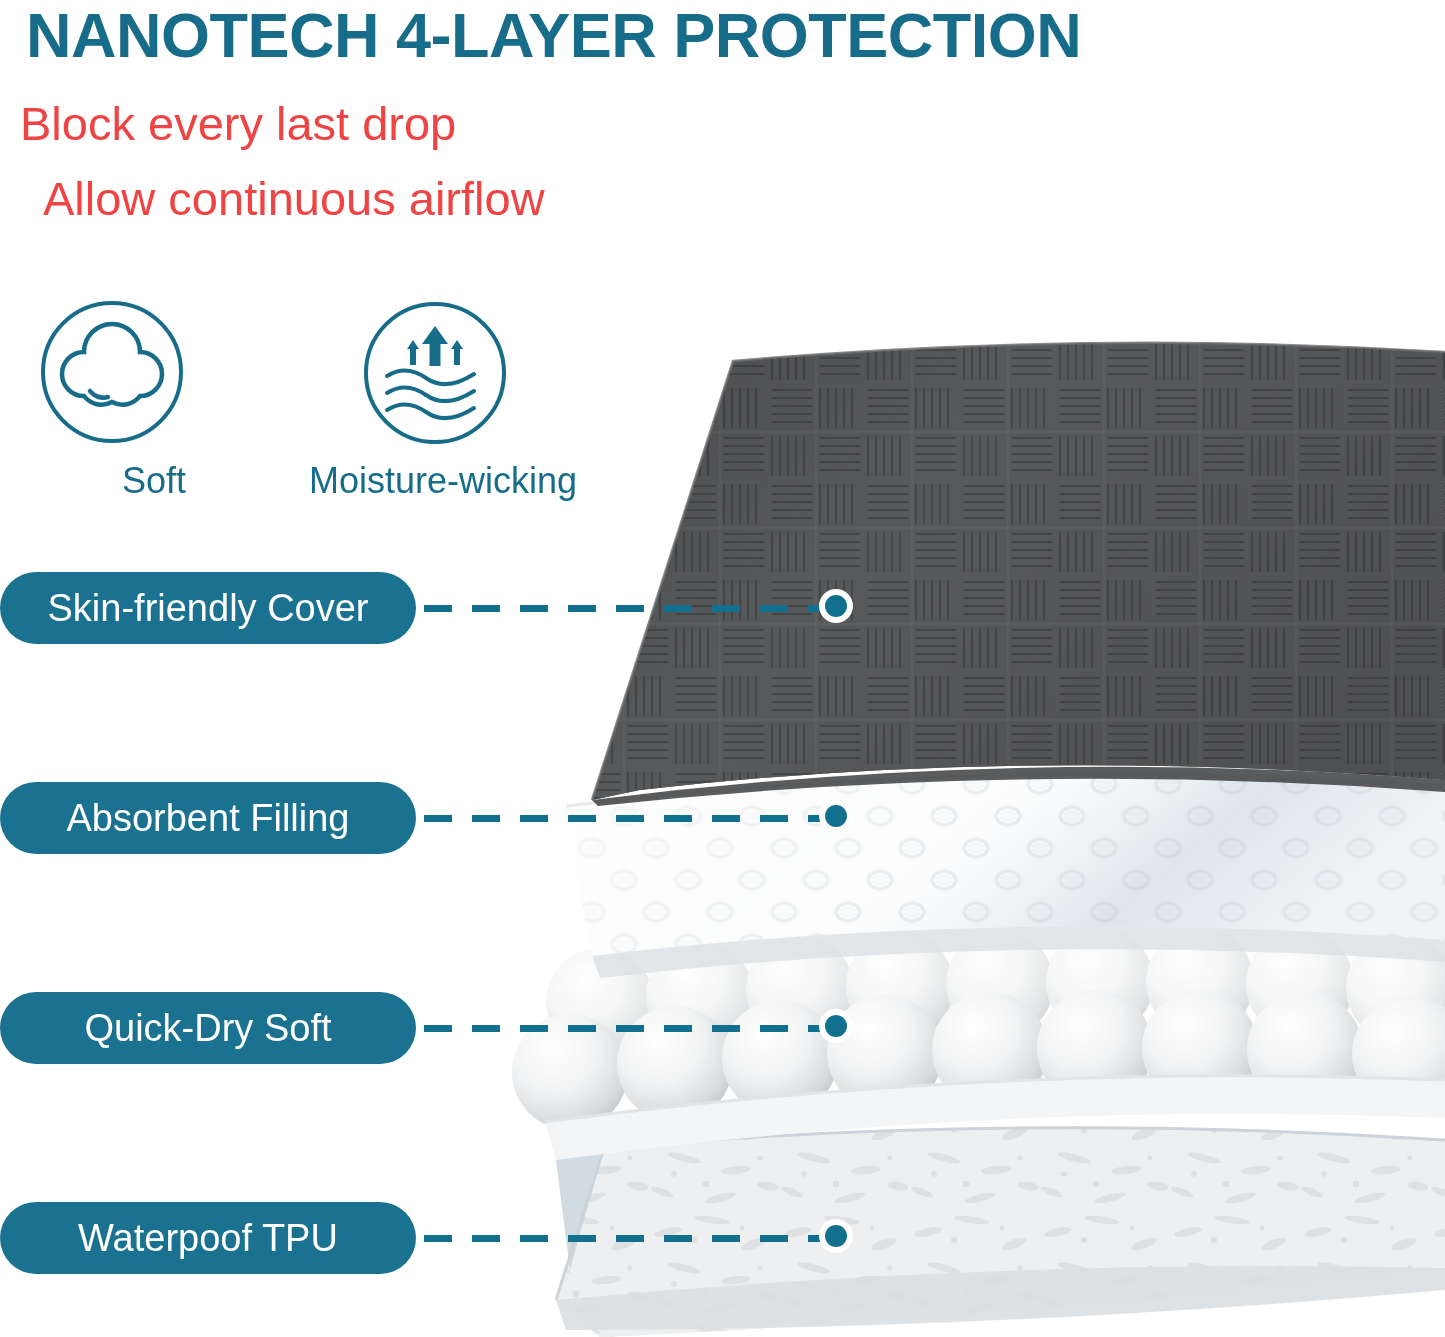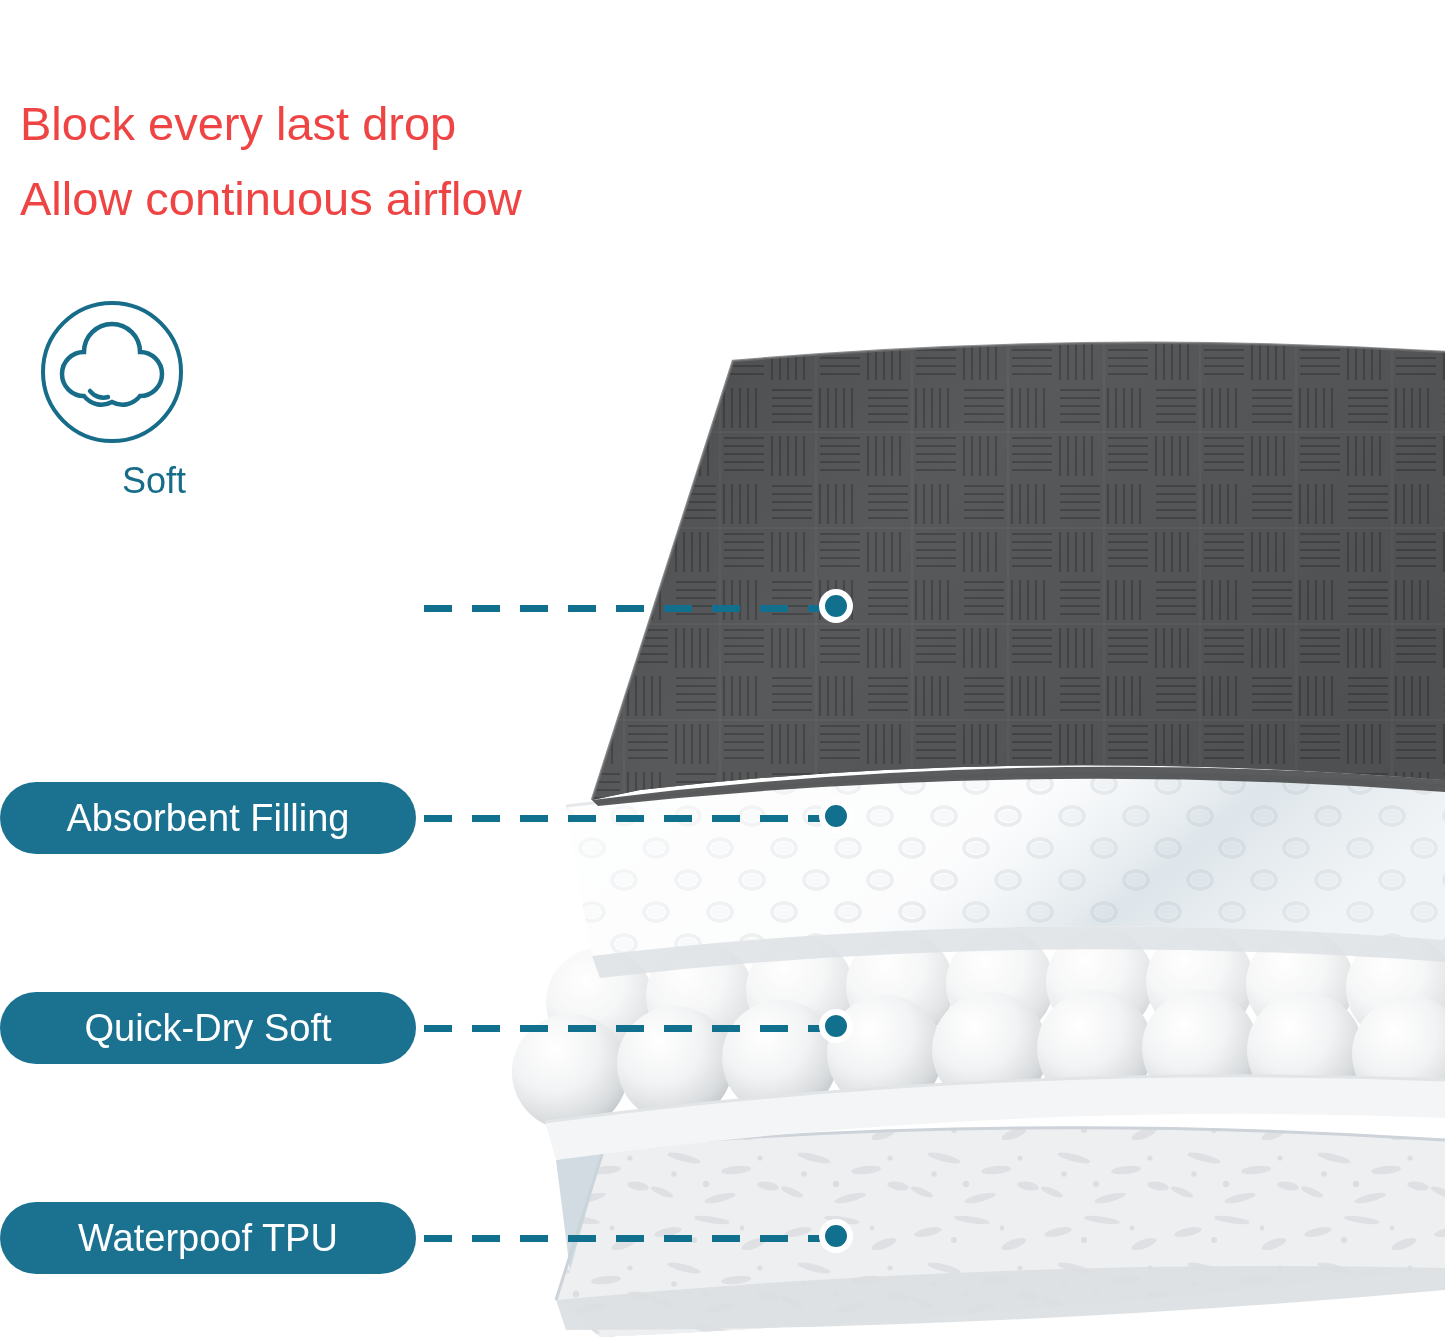--- a/index.html
+++ b/index.html
@@ -34,21 +34,21 @@
   .subline {
     position: absolute;
     left: 20px;
     font-size: 47px;
     font-weight: normal;
     color: #ef4444;
     white-space: nowrap;
     line-height: 1.0;
   }
   #subline-1 { top: 100px; }
-  #subline-2 { top: 175px; }
+  #subline-2 { top: 175px; margin-left: 23px; }
 
   
   .feature {
     position: absolute;
     text-align: right;
   }
   #feature-soft { left: 38px; top: 298px; width: 148px; }
   #feature-wick { left: 292px; top: 298px; width: 285px; }
   .feature-badge {
     width: 148px;
@@ -122,36 +122,55 @@
   #dot-0 { left: 819px; top: 589px; }
   #dot-1 { left: 819px; top: 799px; }
   #dot-2 { left: 819px; top: 1009px; }
   #dot-3 { left: 819px; top: 1219px; }
 </style>
 </head>
 <body>
 
 <div id="stage">
 
+  <div id="headline">NANOTECH 4-LAYER PROTECTION</div>
 
   <div class="subline" id="subline-1">Block every last drop</div>
 
   <div class="subline" id="subline-2">Allow continuous airflow</div>
 
   <div class="feature" id="feature-soft">
     <div class="feature-badge">
       <svg width="148" height="148" viewBox="0 0 148 148" aria-hidden="true">
         <circle cx="74" cy="74" r="69" fill="none" stroke="#176C8A" stroke-width="4"></circle>
         <path d="M46 98 A22 22 0 0 1 46 54 A26 26 0 0 1 102 54 A22 22 0 0 1 102 98 A22 22 0 0 1 74 104 A22 22 0 0 1 46 98 Z" fill="none" stroke="#176C8A" stroke-width="4.5" stroke-linecap="round"></path>
         <path d="M52 93 A17 17 0 0 0 70 99" fill="none" stroke="#176C8A" stroke-width="4.5" stroke-linecap="round"></path>
       </svg>
     </div>
     <div class="feature-label">Soft</div>
   </div>
 
+  <div class="feature" id="feature-wick">
+    <div class="feature-badge">
+      <svg width="150" height="150" viewBox="0 0 150 150" aria-hidden="true">
+        <circle cx="75" cy="75" r="69" fill="none" stroke="#176C8A" stroke-width="4"></circle>
+
+        <path d="M75 28 L88 46 L80.5 46 L80.5 68 L69.5 68 L69.5 46 L62 46 Z" fill="#176C8A"></path>
+
+        <path d="M53 42 L59 51 L56 51 L56 67 L50 67 L50 51 L47 51 Z" fill="#176C8A"></path>
+
+        <path d="M97 42 L103 51 L100 51 L100 67 L94 67 L94 51 L91 51 Z" fill="#176C8A"></path>
+
+        <path d="M27 78 Q46 66 66 80 T114 76" fill="none" stroke="#176C8A" stroke-width="4" stroke-linecap="round"></path>
+        <path d="M27 95 Q46 83 66 97 T114 93" fill="none" stroke="#176C8A" stroke-width="4" stroke-linecap="round"></path>
+        <path d="M27 112 Q46 100 66 114 T114 110" fill="none" stroke="#176C8A" stroke-width="4" stroke-linecap="round"></path>
+      </svg>
+    </div>
+    <div class="feature-label">Moisture-wicking</div>
+  </div>
 
   <svg id="stack" viewBox="0 0 1445 1337">
     <defs>
 
       <pattern id="weavePat" width="96" height="96" patternUnits="userSpaceOnUse">
         <rect width="96" height="96" fill="#5A5B5D"></rect>
         <g stroke="#47484A" stroke-width="2.2">
           <g>
             <line x1="4" y1="6" x2="44" y2="6"></line>
             <line x1="4" y1="14" x2="44" y2="14"></line>
@@ -316,20 +335,21 @@
   <div class="connector" id="conn-0"></div>
   <div class="connector" id="conn-1"></div>
   <div class="connector" id="conn-2"></div>
   <div class="connector" id="conn-3"></div>
 
   <div class="end-dot" id="dot-0"></div>
   <div class="end-dot" id="dot-1"></div>
   <div class="end-dot" id="dot-2"></div>
   <div class="end-dot" id="dot-3"></div>
 
+  <div class="pill" id="pill-0">Skin-friendly Cover</div>
 
   <div class="pill" id="pill-1">Absorbent Filling</div>
 
   <div class="pill" id="pill-2">Quick-Dry Soft</div>
 
   <div class="pill" id="pill-3">Waterpoof TPU</div>
 
 </div>
 
 </body></html>

